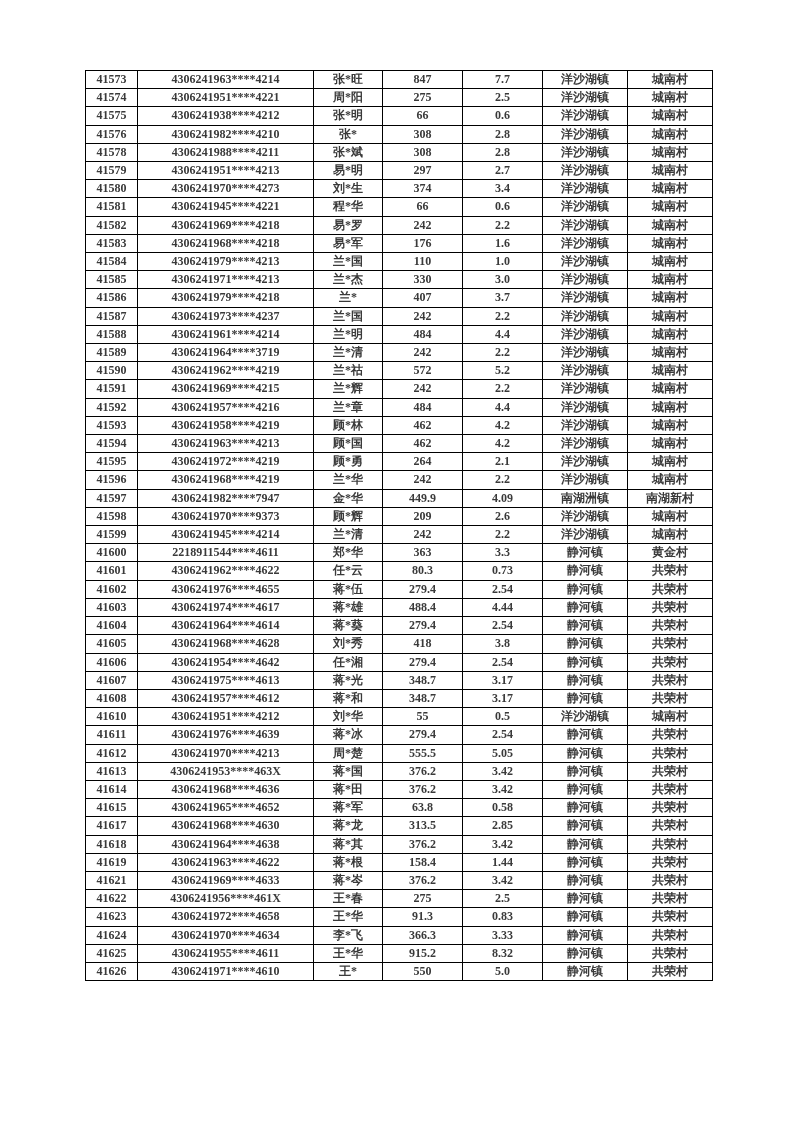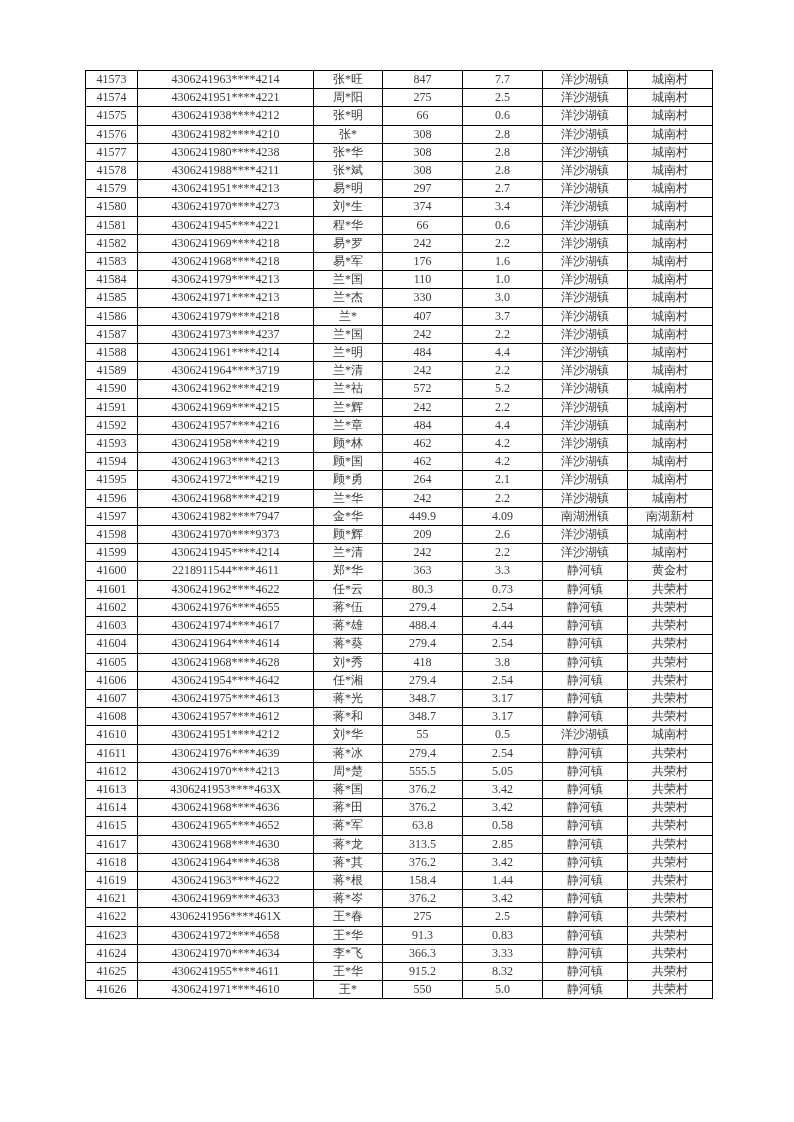--- a/index.html
+++ b/index.html
@@ -17,20 +17,21 @@
   }
   table.data-table {
     position: absolute;
     left: 85px;
     top: 70px;
     width: 627px;
     border-collapse: collapse;
     table-layout: fixed;
     font-size: 12px;
     color: #3a3a3a;
+    font-weight: bold;
   }
   table.data-table td {
     border: 1px solid #000000;
     padding: 0 2px;
     height: 17.2px;
     line-height: 17.2px;
     text-align: center;
     vertical-align: middle;
     white-space: nowrap;
     overflow: hidden;
@@ -89,29 +90,20 @@
         <tr>
           <td>41576</td>
           <td>4306241982****4210</td>
           <td>张*</td>
           <td>308</td>
           <td>2.8</td>
           <td>洋沙湖镇</td>
           <td>城南村</td>
         </tr>
         <tr>
-          <td>41577</td>
-          <td>4306241980****4238</td>
-          <td>张*华</td>
-          <td>308</td>
-          <td>2.8</td>
-          <td>洋沙湖镇</td>
-          <td>城南村</td>
-        </tr>
-        <tr>
           <td>41578</td>
           <td>4306241988****4211</td>
           <td>张*斌</td>
           <td>308</td>
           <td>2.8</td>
           <td>洋沙湖镇</td>
           <td>城南村</td>
         </tr>
         <tr>
           <td>41579</td>

